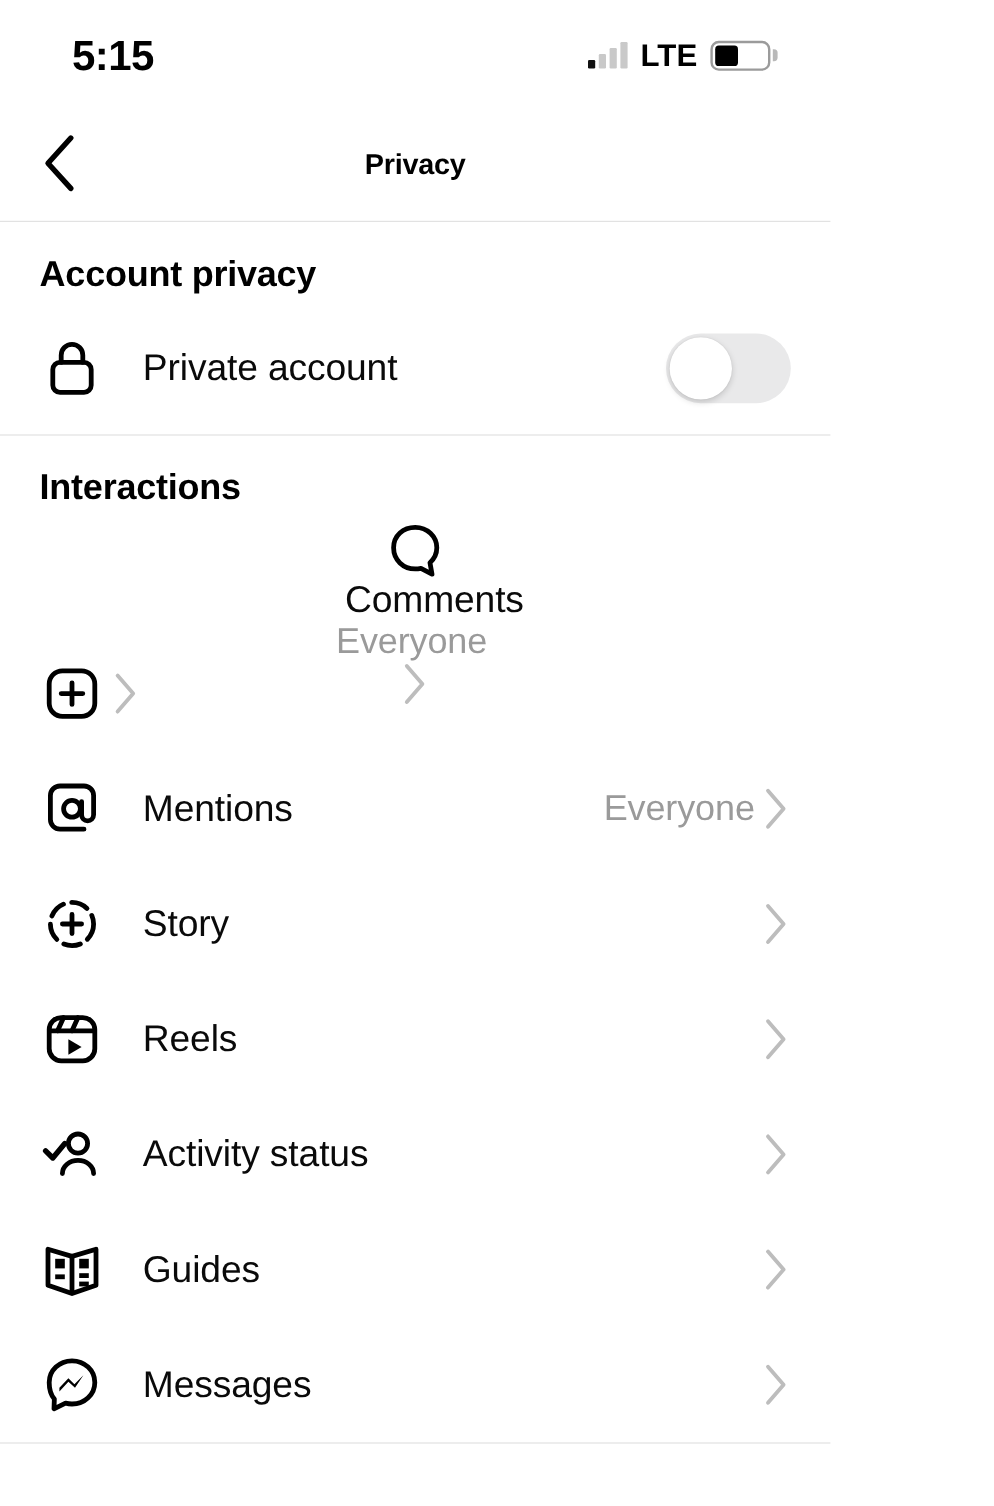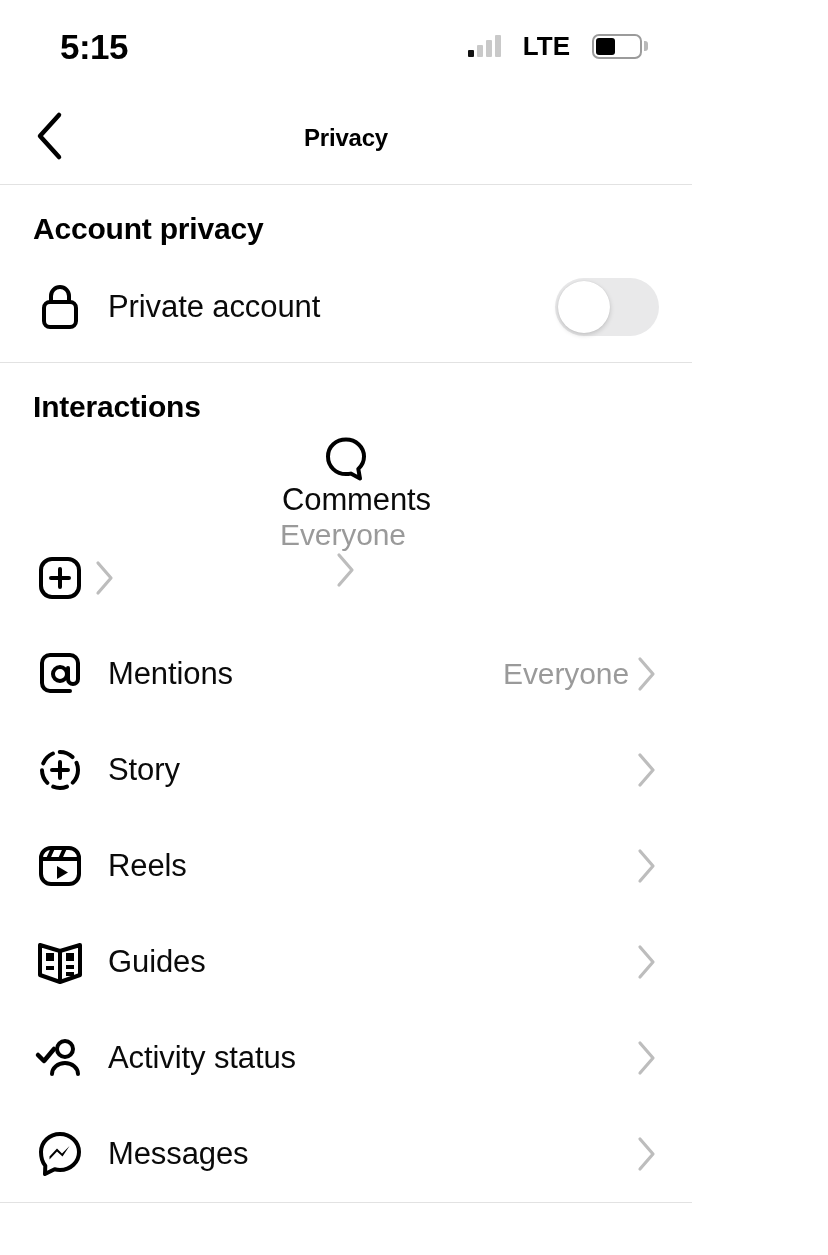--- a/index.html
+++ b/index.html
@@ -38,21 +38,21 @@
   .status-time {
     font-size: 35px;
     font-weight: bold;
     letter-spacing: -0.5px;
     line-height: 1;
     color: #000;
   }
   .status-right {
     display: flex;
     align-items: center;
-    gap: 22px;
+    gap: 11px;
   }
   .signal {
     display: flex;
     align-items: flex-end;
     gap: 3px;
     height: 22px;
   }
   .signal i {
     display: block;
     width: 6px;
@@ -154,21 +154,21 @@
     min-width: 54px;
     height: 54px;
     display: flex;
     align-items: center;
     justify-content: center;
   }
   .row-label {
     font-size: 31px;
     color: #0a0a0a;
     letter-spacing: -0.1px;
-    margin-left: 21px;
+    margin-left: 32px;
     flex: 1;
   }
   .row-value {
     font-size: 30px;
     color: #9a9a9a;
     letter-spacing: -0.1px;
     margin-right: 6px;
   }
   .chev {
     width: 24px;
@@ -334,20 +334,37 @@
         <div class="row-value"></div>
         <div class="chev">
           <svg width="22" height="36" viewBox="0 0 22 36" fill="none">
             <path d="M4 3 L17 18 L4 33" stroke="#bdbdbd" stroke-width="3.2" stroke-linecap="round" stroke-linejoin="round"></path>
           </svg>
         </div>
       </div>
 
       <div class="row">
         <div class="row-icon">
+          <svg width="52" height="48" viewBox="0 0 52 48" fill="none">
+            <circle cx="31" cy="15" r="8" stroke="#000" stroke-width="4"></circle>
+            <path d="M18 40 a13 11 0 0 1 26 0" stroke="#000" stroke-width="4" stroke-linecap="round"></path>
+            <path d="M4 21 L10 27 L20 15" stroke="#000" stroke-width="4.5" stroke-linecap="round" stroke-linejoin="round"></path>
+          </svg>
+        </div>
+        <div class="row-label">Activity status</div>
+        <div class="row-value"></div>
+        <div class="chev">
+          <svg width="22" height="36" viewBox="0 0 22 36" fill="none">
+            <path d="M4 3 L17 18 L4 33" stroke="#bdbdbd" stroke-width="3.2" stroke-linecap="round" stroke-linejoin="round"></path>
+          </svg>
+        </div>
+      </div>
+
+      <div class="row">
+        <div class="row-icon">
           <svg width="50" height="48" viewBox="0 0 50 48" fill="none">
             <path d="M25 13 L5 7 V37 L25 44 L45 37 V7 Z" stroke="#000" stroke-width="4" stroke-linejoin="round"></path>
             <path d="M25 13 V44" stroke="#000" stroke-width="4"></path>
             <rect x="11" y="15" width="8" height="8" fill="#000"></rect>
             <rect x="31" y="15" width="8" height="8" fill="#000"></rect>
             <rect x="11" y="28" width="8" height="4" fill="#000"></rect>
             <rect x="31" y="27" width="8" height="4" fill="#000"></rect>
             <rect x="31" y="34" width="8" height="4" fill="#000"></rect>
           </svg>
         </div>
@@ -355,37 +372,20 @@
         <div class="row-value"></div>
         <div class="chev">
           <svg width="22" height="36" viewBox="0 0 22 36" fill="none">
             <path d="M4 3 L17 18 L4 33" stroke="#bdbdbd" stroke-width="3.2" stroke-linecap="round" stroke-linejoin="round"></path>
           </svg>
         </div>
       </div>
 
       <div class="row">
         <div class="row-icon">
-          <svg width="52" height="48" viewBox="0 0 52 48" fill="none">
-            <circle cx="31" cy="15" r="8" stroke="#000" stroke-width="4"></circle>
-            <path d="M18 40 a13 11 0 0 1 26 0" stroke="#000" stroke-width="4" stroke-linecap="round"></path>
-            <path d="M4 21 L10 27 L20 15" stroke="#000" stroke-width="4.5" stroke-linecap="round" stroke-linejoin="round"></path>
-          </svg>
-        </div>
-        <div class="row-label">Activity status</div>
-        <div class="row-value"></div>
-        <div class="chev">
-          <svg width="22" height="36" viewBox="0 0 22 36" fill="none">
-            <path d="M4 3 L17 18 L4 33" stroke="#bdbdbd" stroke-width="3.2" stroke-linecap="round" stroke-linejoin="round"></path>
-          </svg>
-        </div>
-      </div>
-
-      <div class="row">
-        <div class="row-icon">
           <svg width="48" height="50" viewBox="0 0 48 50" fill="none">
             <path d="M24 5c10.5 0 19 7.9 19 18 0 10.1-8.5 18-19 18-1.9 0-3.7-.25-5.4-.72L9 45l.3-8.2C6.6 33.6 5 28.6 5 23 5 12.9 13.5 5 24 5z" stroke="#000" stroke-width="4" stroke-linejoin="round"></path>
             <path d="M13.5 27.5 L21 19.5 L26 24.5 L33.5 17 L26.5 27.5 L21 22.5 L13.5 30.5 Z" fill="#000"></path>
           </svg>
         </div>
         <div class="row-label">Messages</div>
         <div class="row-value"></div>
         <div class="chev">
           <svg width="22" height="36" viewBox="0 0 22 36" fill="none">
             <path d="M4 3 L17 18 L4 33" stroke="#bdbdbd" stroke-width="3.2" stroke-linecap="round" stroke-linejoin="round"></path>

